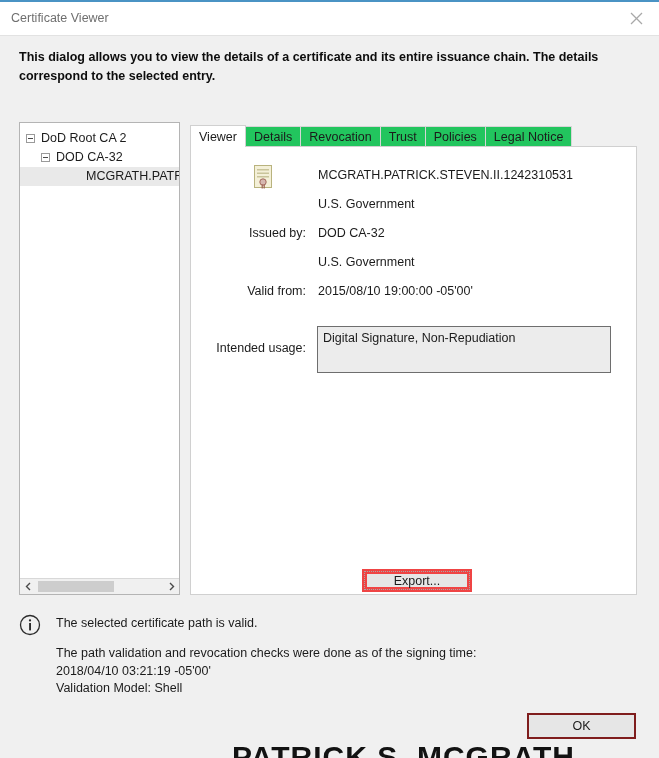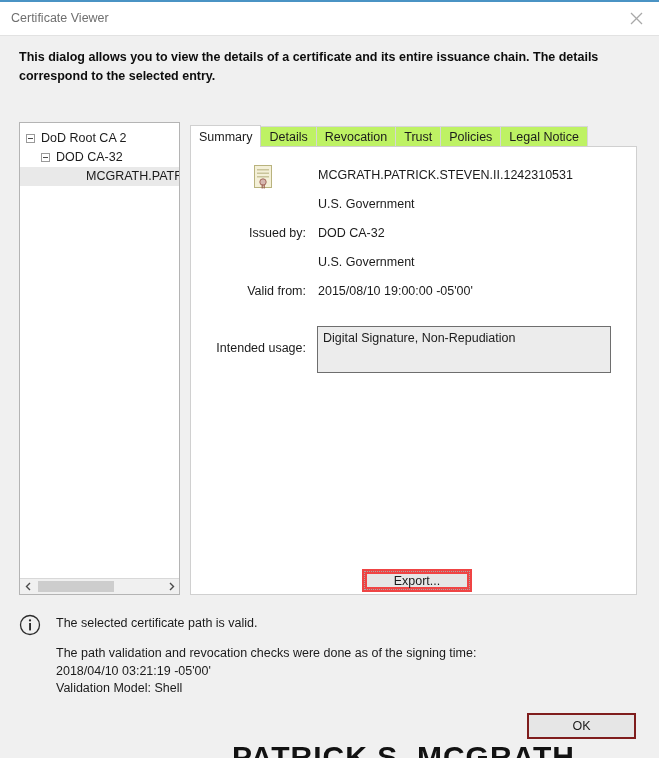--- a/index.html
+++ b/index.html
@@ -211,21 +211,21 @@
     height: 22px;
     display: flex;
     align-items: flex-end;
   }
   .tab {
     height: 21px;
     line-height: 21px;
     padding: 0 8px;
     font-size: 12.5px;
     color: #1b1b1b;
-    background: #bef264;
+    background: #22c55e;
     border: 1px solid #d6d6d6;
     border-bottom: none;
     box-sizing: border-box;
     margin-right: -1px;
     white-space: nowrap;
     cursor: default;
   }
   .tab.active {
     background: #ffffff;
     height: 22px;
@@ -420,21 +420,21 @@
       <div id="hs-thumb"></div>
       <div class="hs-arrow" id="hs-right">
         <svg width="7" height="9" viewBox="0 0 7 9" aria-hidden="true">
           <polyline points="2,1 5.5,4.5 2,8" fill="none" stroke="#4a4a4a" stroke-width="1.4"></polyline>
         </svg>
       </div>
     </div>
   </div>
 
   <div id="tab-strip">
-    <div class="tab active">Summary</div>
+    <div class="tab active">Viewer</div>
     <div class="tab">Details</div>
     <div class="tab">Revocation</div>
     <div class="tab">Trust</div>
     <div class="tab">Policies</div>
     <div class="tab">Legal Notice</div>
   </div>
 
   <div id="tab-panel">
 
     <div id="cert-icon">

